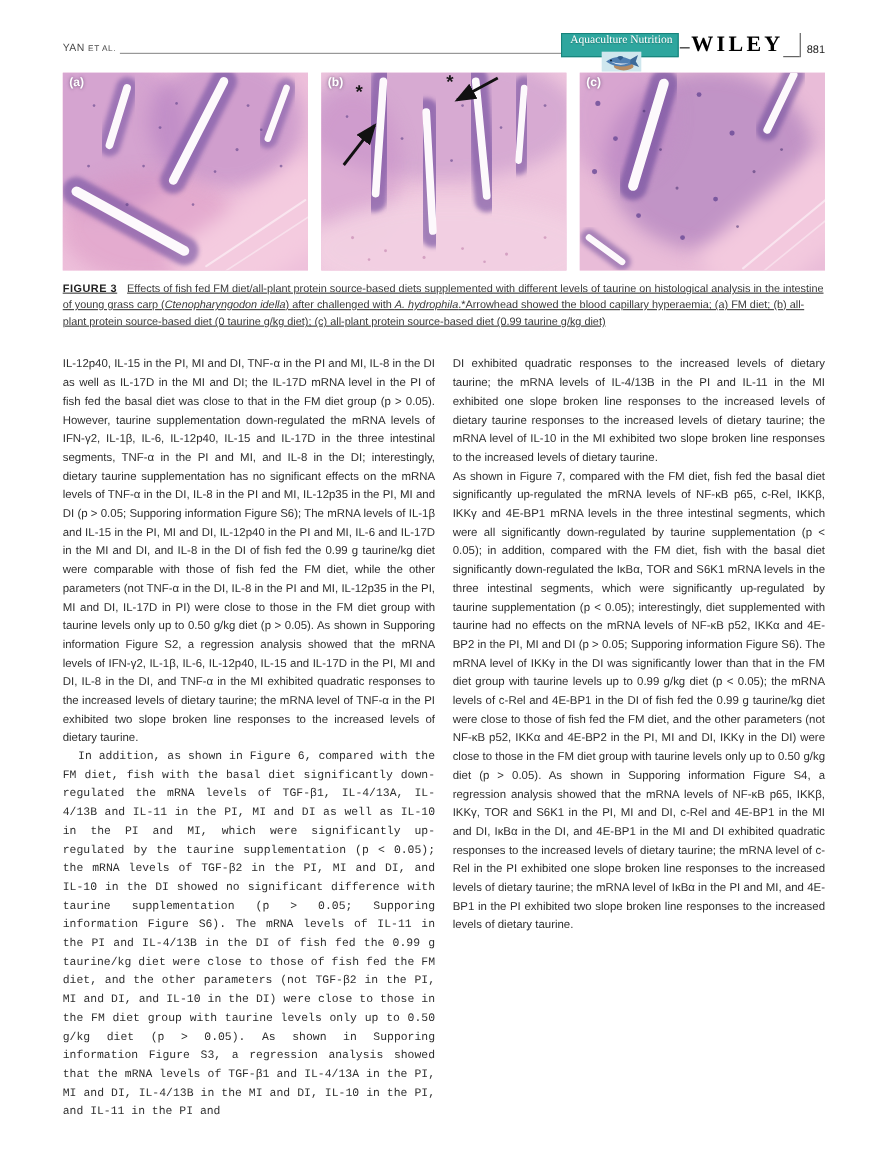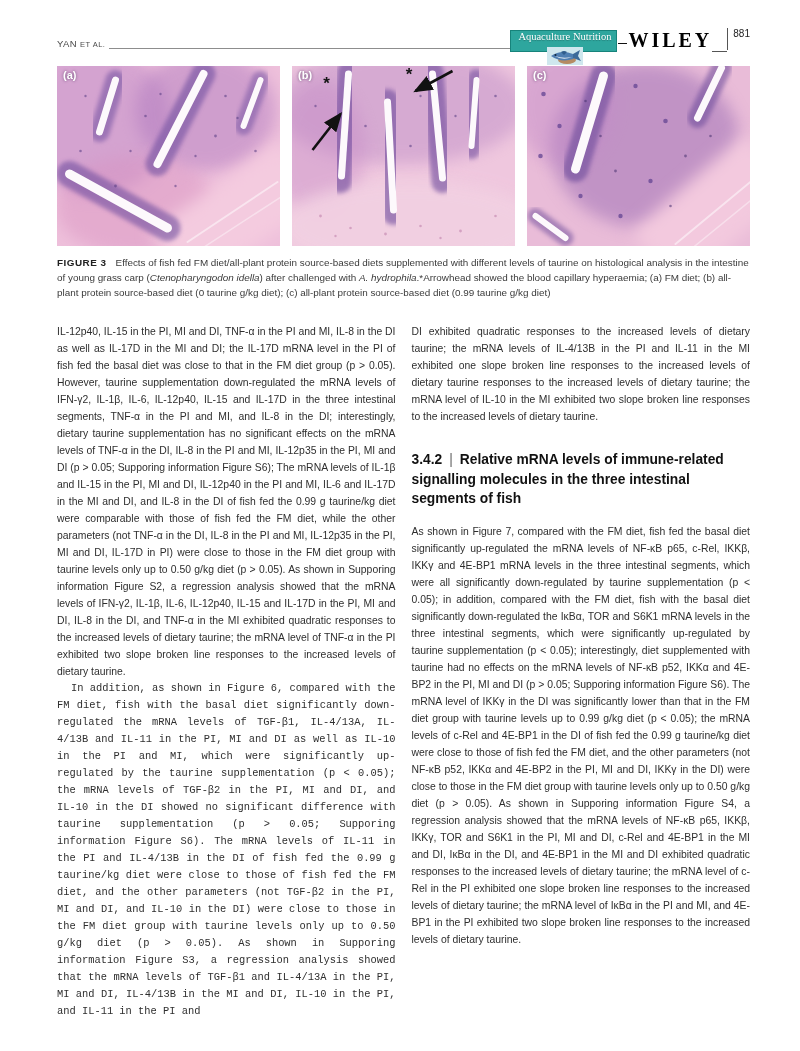--- a/index.html
+++ b/index.html
@@ -27,38 +27,38 @@
     font-family:"Liberation Serif",serif;color:#ffffff;font-size:10.5px;white-space:nowrap;
     text-shadow:0 1px 1px rgba(0,0,0,.25);
   }
   .fishbox{width:36px;height:18px;background:#cfe7ee;overflow:hidden;flex:0 0 auto;}
   .dash{width:9px;border-bottom:1.6px solid #111;margin:0 1px 8px 1px;}
   .wordmark{
     font-family:"Liberation Serif",serif;font-size:20px;letter-spacing:3px;
     color:#000;font-weight:700;line-height:1;padding-bottom:2px;white-space:nowrap;
   }
   .corner{width:15px;border-bottom:1px solid #555;height:18px;}
-  .pnum-wrap{display:flex;align-items:flex-start;height:24px;}
+  .pnum-wrap{display:flex;align-items:flex-end;height:24px;}
   .vbar{border-left:1px solid #555;height:22px;}
   .pnum{font-size:10px;color:#222;padding:0 0 0 5px;line-height:12px;}
   
   .figrow{display:flex;gap:12px;margin-top:14px;height:180px;}
   .panel{position:relative;flex:1;overflow:hidden;background:#eec0db;}
   .panel svg{display:block;width:100%;height:100%;}
   .plabel{
     position:absolute;top:3px;left:6px;color:#fff;font-size:11px;font-weight:600;
     text-shadow:0 0 3px rgba(40,20,60,.6);
   }
   .star{
     position:absolute;color:#151515;font-size:17px;font-weight:700;line-height:10px;
   }
   .star1{left:14%;top:7%;}
   .star2{left:51%;top:2%;}
   
-  .caption{margin-top:9px;font-size:9.9px;line-height:15px;color:#3a3a3a;text-align:left;}
+  .caption{margin-top:9px;font-size:9.9px;line-height:15px;color:#3a3a3a;text-align:left;text-decoration:underline;}
   .cap-label{font-weight:700;color:#222;letter-spacing:.5px;margin-right:9px;}
   .ital{font-style:italic;}
   
   .body{display:flex;gap:16px;margin-top:23px;}
   .col{flex:1;font-size:10.4px;line-height:17px;text-align:justify;color:#2e2e2e;}
   .col p{margin:0;}
   .indent{text-indent:14px;font-family:Liberation Mono, monospace;}
   .sec-head{
     font-size:13.8px;font-weight:700;color:#111;line-height:19.5px;
     margin:25px 0 14px 0;text-align:left;
@@ -242,20 +242,17 @@
     <span class="cap-label">FIGURE 3</span><span><span>Effects of fish fed FM diet/all-plant protein source-based diets supplemented with different levels of taurine on histological analysis in the intestine of young grass carp (</span><span class="ital">Ctenopharyngodon idella</span><span>) after challenged with </span><span class="ital">A. hydrophila</span><span>.*Arrowhead showed the blood capillary hyperaemia; (a) FM diet; (b) all-plant protein source-based diet (0 taurine g/kg diet); (c) all-plant protein source-based diet (0.99 taurine g/kg diet)</span></span>
   </div>
 
   <div class="body">
     <div class="col">
       <p>IL-12p40, IL-15 in the PI, MI and DI, TNF-α in the PI and MI, IL-8 in the DI as well as IL-17D in the MI and DI; the IL-17D mRNA level in the PI of fish fed the basal diet was close to that in the FM diet group (p &gt; 0.05). However, taurine supplementation down-regulated the mRNA levels of IFN-γ2, IL-1β, IL-6, IL-12p40, IL-15 and IL-17D in the three intestinal segments, TNF-α in the PI and MI, and IL-8 in the DI; interestingly, dietary taurine supplementation has no significant effects on the mRNA levels of TNF-α in the DI, IL-8 in the PI and MI, IL-12p35 in the PI, MI and DI (p &gt; 0.05; Supporing information Figure S6); The mRNA levels of IL-1β and IL-15 in the PI, MI and DI, IL-12p40 in the PI and MI, IL-6 and IL-17D in the MI and DI, and IL-8 in the DI of fish fed the 0.99 g taurine/kg diet were comparable with those of fish fed the FM diet, while the other parameters (not TNF-α in the DI, IL-8 in the PI and MI, IL-12p35 in the PI, MI and DI, IL-17D in PI) were close to those in the FM diet group with taurine levels only up to 0.50 g/kg diet (p &gt; 0.05). As shown in Supporing information Figure S2, a regression analysis showed that the mRNA levels of IFN-γ2, IL-1β, IL-6, IL-12p40, IL-15 and IL-17D in the PI, MI and DI, IL-8 in the DI, and TNF-α in the MI exhibited quadratic responses to the increased levels of dietary taurine; the mRNA level of TNF-α in the PI exhibited two slope broken line responses to the increased levels of dietary taurine.</p>
       <p class="indent">In addition, as shown in Figure 6, compared with the FM diet, fish with the basal diet significantly down-regulated the mRNA levels of TGF-β1, IL-4/13A, IL-4/13B and IL-11 in the PI, MI and DI as well as IL-10 in the PI and MI, which were significantly up-regulated by the taurine supplementation (p &lt; 0.05); the mRNA levels of TGF-β2 in the PI, MI and DI, and IL-10 in the DI showed no significant difference with taurine supplementation (p &gt; 0.05; Supporing information Figure S6). The mRNA levels of IL-11 in the PI and IL-4/13B in the DI of fish fed the 0.99 g taurine/kg diet were close to those of fish fed the FM diet, and the other parameters (not TGF-β2 in the PI, MI and DI, and IL-10 in the DI) were close to those in the FM diet group with taurine levels only up to 0.50 g/kg diet (p &gt; 0.05). As shown in Supporing information Figure S3, a regression analysis showed that the mRNA levels of TGF-β1 and IL-4/13A in the PI, MI and DI, IL-4/13B in the MI and DI, IL-10 in the PI, and IL-11 in the PI and</p>
     </div>
     <div class="col">
       <p>DI exhibited quadratic responses to the increased levels of dietary taurine; the mRNA levels of IL-4/13B in the PI and IL-11 in the MI exhibited one slope broken line responses to the increased levels of dietary taurine responses to the increased levels of dietary taurine; the mRNA level of IL-10 in the MI exhibited two slope broken line responses to the increased levels of dietary taurine.</p>
-      <div class="sec-head">
-        <span>3.4.2</span><span class="sec-div">|</span><span>Relative mRNA levels of immune-related signalling molecules in the three intestinal segments of fish</span>
-      </div>
       <p>As shown in Figure 7, compared with the FM diet, fish fed the basal diet significantly up-regulated the mRNA levels of NF-κB p65, c-Rel, IKKβ, IKKγ and 4E-BP1 mRNA levels in the three intestinal segments, which were all significantly down-regulated by taurine supplementation (p &lt; 0.05); in addition, compared with the FM diet, fish with the basal diet significantly down-regulated the IκBα, TOR and S6K1 mRNA levels in the three intestinal segments, which were significantly up-regulated by taurine supplementation (p &lt; 0.05); interestingly, diet supplemented with taurine had no effects on the mRNA levels of NF-κB p52, IKKα and 4E-BP2 in the PI, MI and DI (p &gt; 0.05; Supporing information Figure S6). The mRNA level of IKKγ in the DI was significantly lower than that in the FM diet group with taurine levels up to 0.99 g/kg diet (p &lt; 0.05); the mRNA levels of c-Rel and 4E-BP1 in the DI of fish fed the 0.99 g taurine/kg diet were close to those of fish fed the FM diet, and the other parameters (not NF-κB p52, IKKα and 4E-BP2 in the PI, MI and DI, IKKγ in the DI) were close to those in the FM diet group with taurine levels only up to 0.50 g/kg diet (p &gt; 0.05). As shown in Supporing information Figure S4, a regression analysis showed that the mRNA levels of NF-κB p65, IKKβ, IKKγ, TOR and S6K1 in the PI, MI and DI, c-Rel and 4E-BP1 in the MI and DI, IκBα in the DI, and 4E-BP1 in the MI and DI exhibited quadratic responses to the increased levels of dietary taurine; the mRNA level of c-Rel in the PI exhibited one slope broken line responses to the increased levels of dietary taurine; the mRNA level of IκBα in the PI and MI, and 4E-BP1 in the PI exhibited two slope broken line responses to the increased levels of dietary taurine.</p>
     </div>
   </div>
 
 </div>
 
 </body></html>

